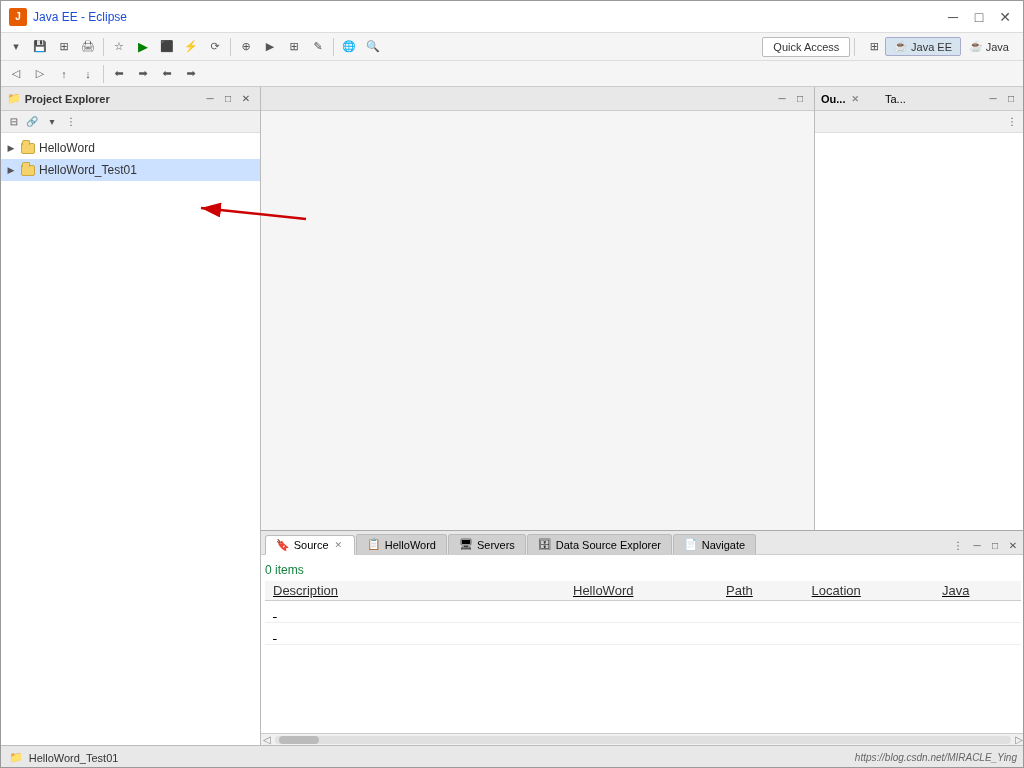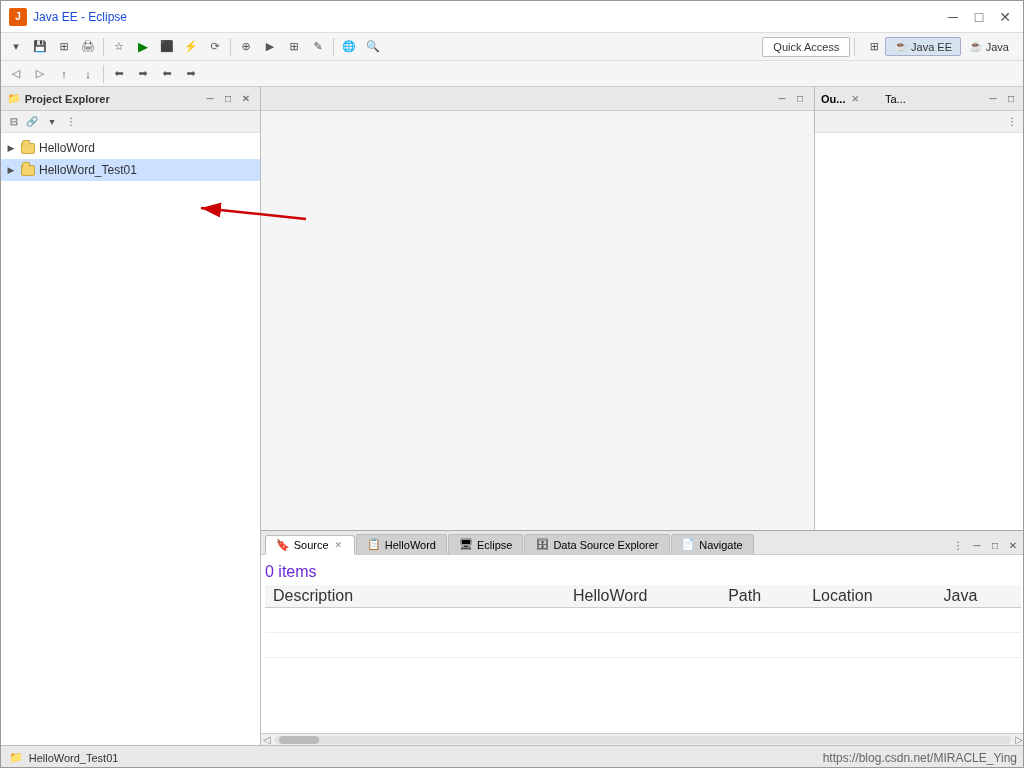--- a/index.html
+++ b/index.html
@@ -343,29 +343,30 @@
       border-bottom: 1px solid white;
       margin-bottom: -1px;
     }
 
     .bottom-content {
       flex: 1;
       overflow: auto;
       padding: 4px;
     }
     .bottom-info {
-      font-size: 16px;
-      color: #6d28d9;
+      font-size: 12px;
+      color: #15803d;
       padding: 4px 0;
     }
 
     .bottom-table {
       width: 100%;
       border-collapse: collapse;
-      font-size: 16px;
+      font-size: 13px;
+      text-decoration: underline;
     }
     .bottom-table th {
       text-align: left;
       padding: 2px 8px;
       border-bottom: 1px solid #ccc;
       color: #333;
       font-weight: normal;
       background: #f5f5f5;
     }
     .bottom-table td {
@@ -618,21 +619,21 @@
               <span>🔖</span>
               <span>Source</span>
               <span class="tab-close">✕</span>
             </div>
             <div class="bottom-tab">
               <span>📋</span>
               <span>HelloWord</span>
             </div>
             <div class="bottom-tab">
               <span>🖥</span>
-              <span>Eclipse</span>
+              <span>Servers</span>
             </div>
             <div class="bottom-tab">
               <span>🗄</span>
               <span>Data Source Explorer</span>
             </div>
             <div class="bottom-tab">
               <span>📄</span>
               <span>Navigate</span>
             </div>
             <div style="margin-left:auto; display:flex; align-items:center; gap:2px;">
@@ -683,21 +684,21 @@
         </div>
       </div>
     </div>
   </div>
 
   <div class="status-bar">
     <div style="display:flex; align-items:center; gap:6px;">
       <span>📁</span>
       <span>HelloWord_Test01</span>
     </div>
-    <span style="color:#666; font-size:12px;">https://blog.csdn.net/MIRACLE_Ying</span>
+    <span style="color:#666; font-size:10px;font-style:italic;">https://blog.csdn.net/MIRACLE_Ying</span>
   </div>
 
   <svg class="arrow-overlay" style="position:absolute; top:0; left:0; width:1024px; height:768px; pointer-events:none;">
     <defs>
       <marker id="arrowhead" markerWidth="8" markerHeight="6" refX="8" refY="3" orient="auto">
         <polygon points="0 0, 8 3, 0 6" fill="#cc0000"></polygon>
       </marker>
     </defs>
     <line x1="305" y1="218" x2="200" y2="207" stroke="#cc0000" stroke-width="2.5" marker-end="url(#arrowhead)"></line>
   </svg>

